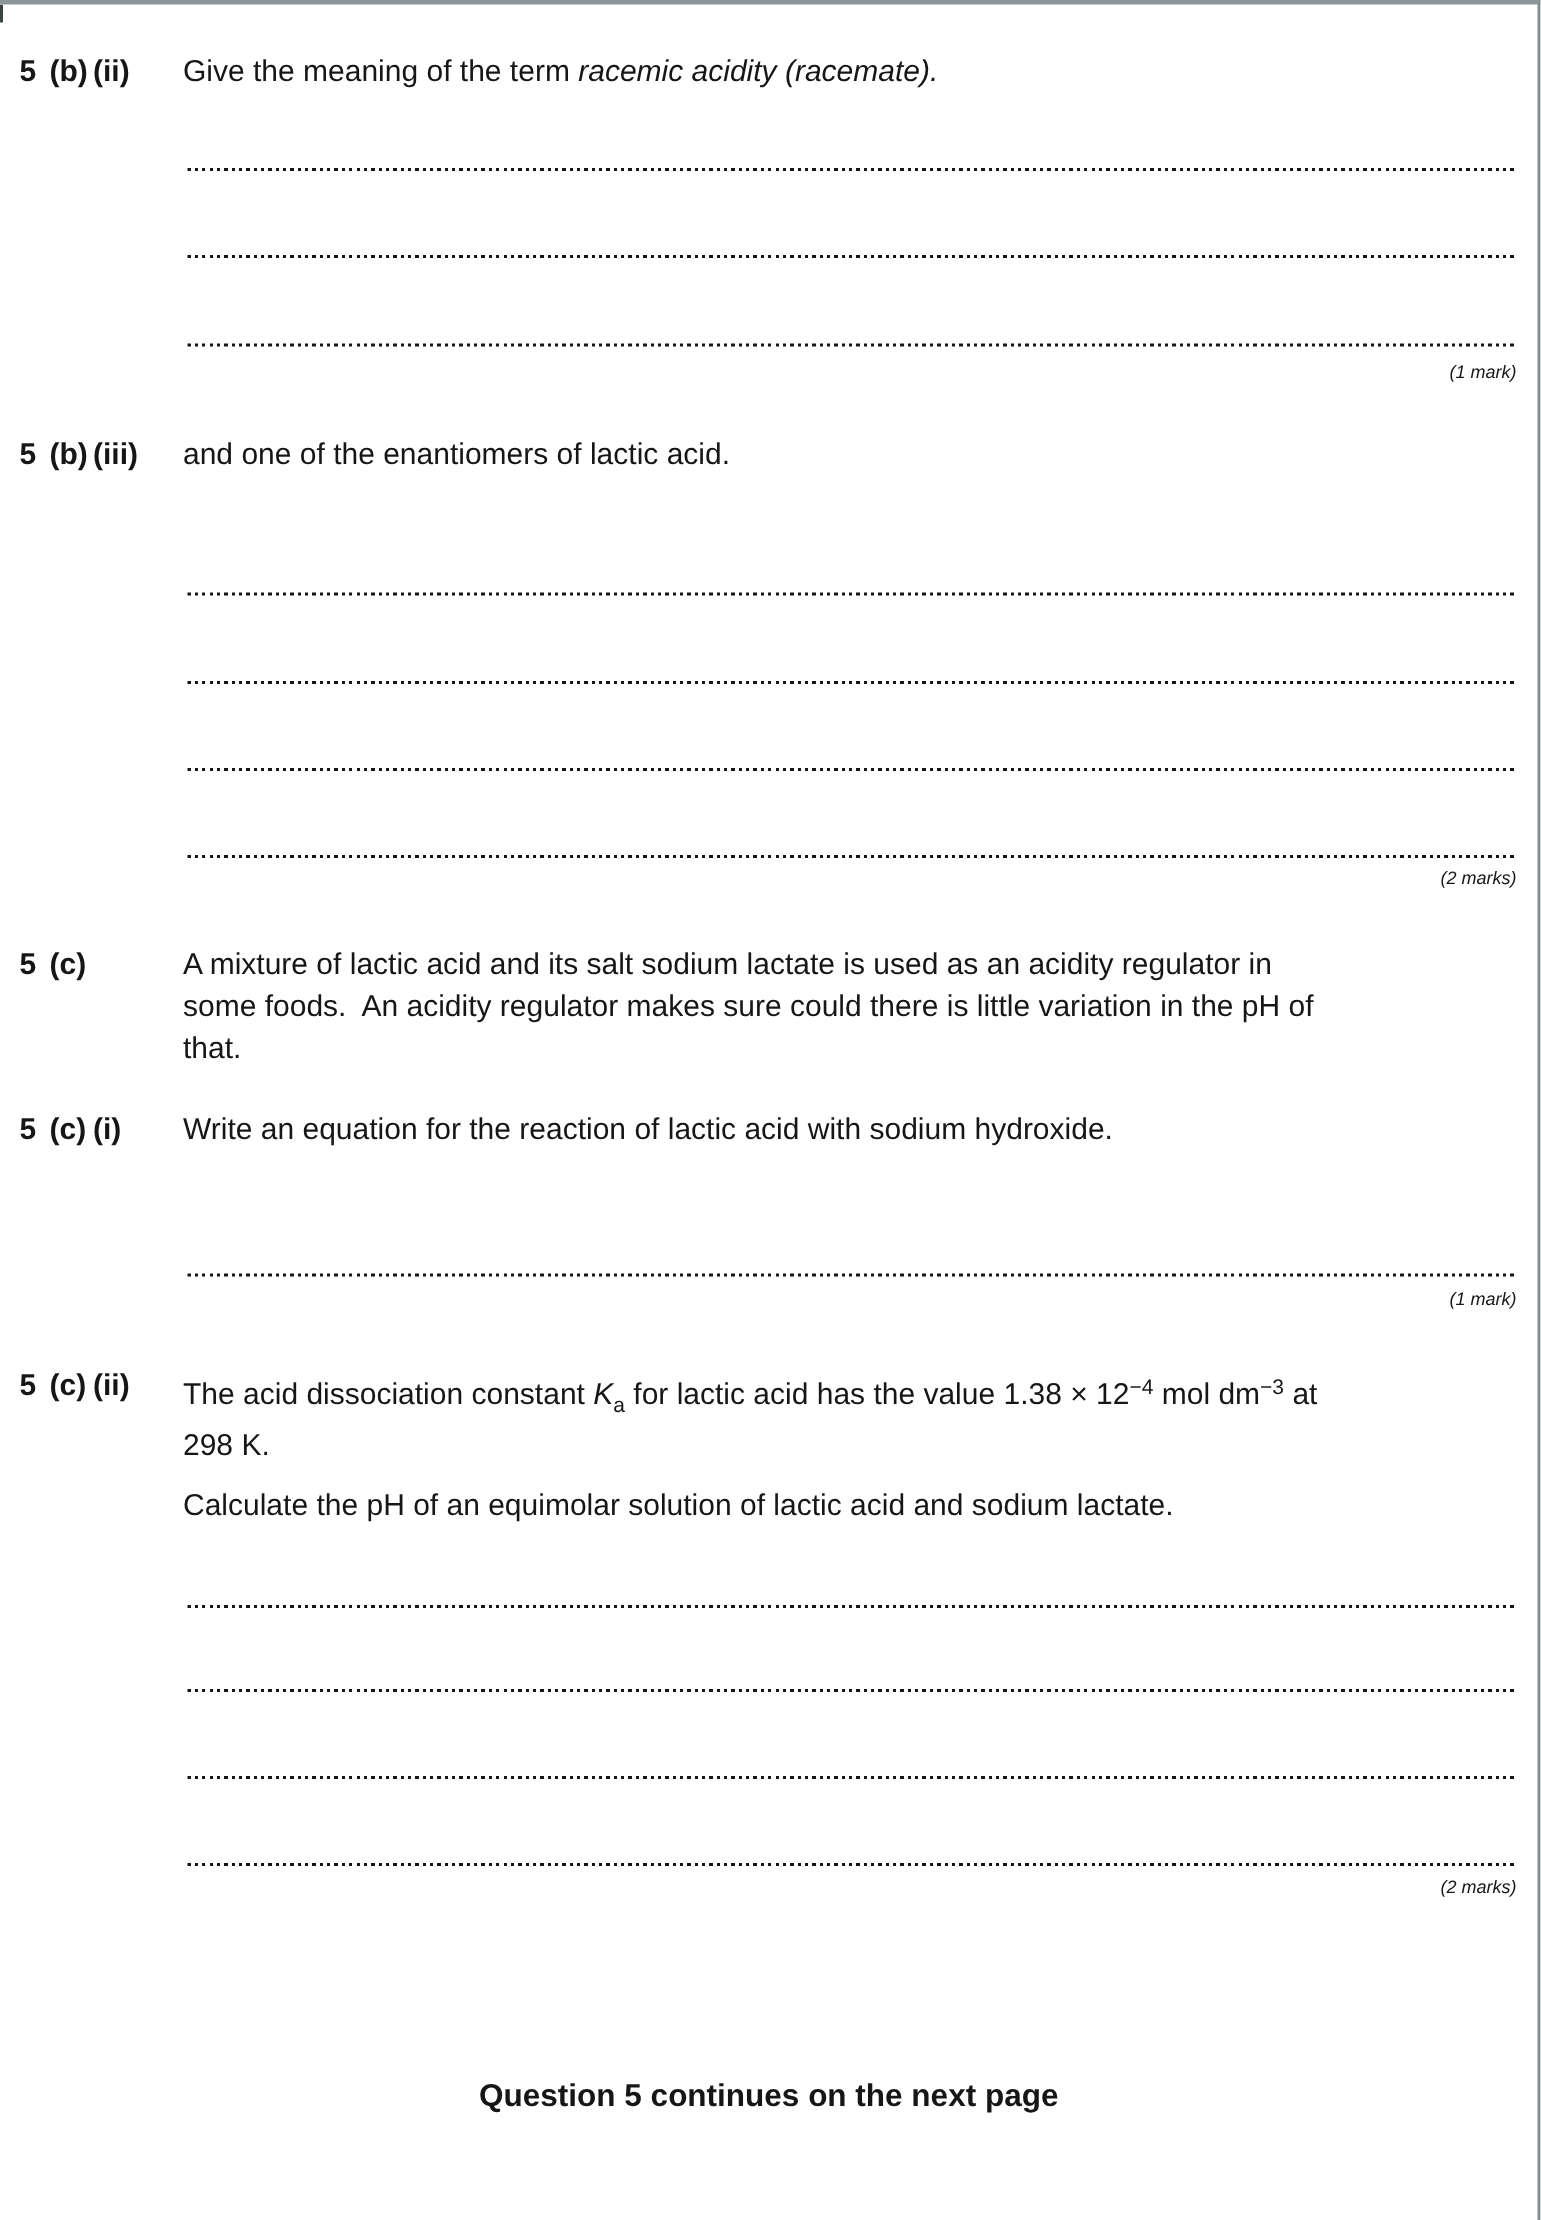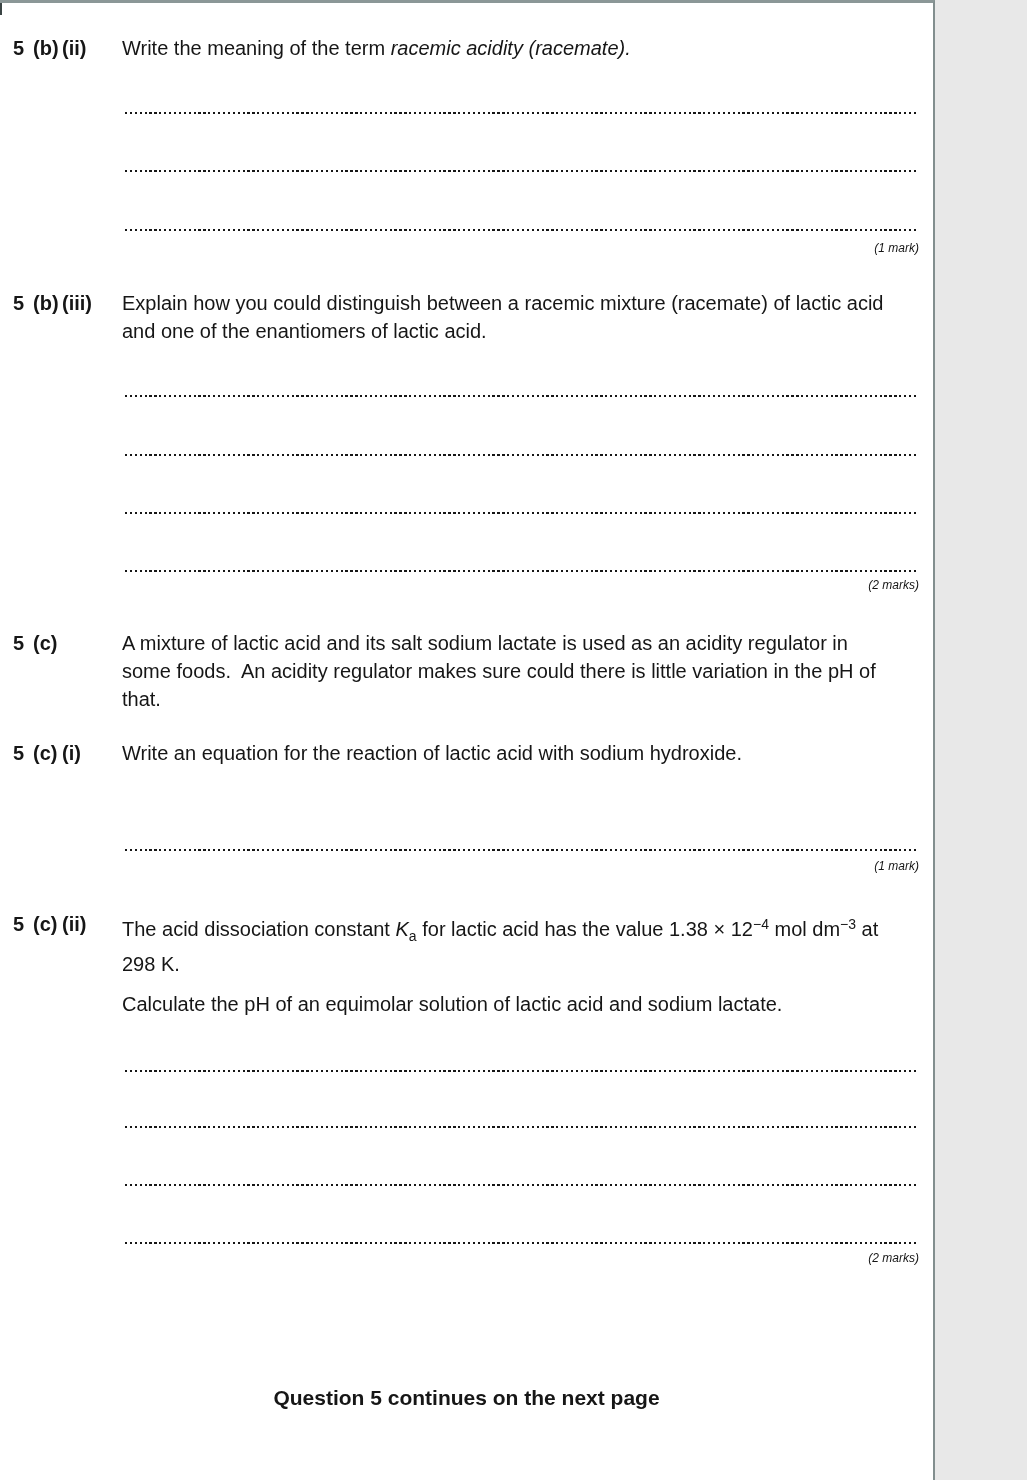--- a/index.html
+++ b/index.html
@@ -1,18 +1,18 @@
 <!DOCTYPE html>
 <html><head>
 <meta charset="utf-8">
 <style>
   html, body { margin: 0; padding: 0; background: #e8e8e8; }
   .page {
     position: relative;
-    width: 935px;
+    width: 1027px;
     height: 1480px;
     background: #ffffff;
     font-family: "Liberation Sans", "DejaVu Sans", sans-serif;
     color: #161616;
     overflow: hidden;
     border-top: 3px solid #8b9797;
     border-right: 2px solid #828e8e;
     box-sizing: border-box;
   }
   .scan-mark {
@@ -74,32 +74,31 @@
 </style>
 </head>
 <body>
 
 <div class="page">
   <div class="scan-mark"></div>
 
   <div class="section" style="top:31px;">
     <div class="qlabel"><span class="num">5</span><span class="part">(b)</span><span class="subpart">(ii)</span></div>
     <div class="qtext">
-      <div class="qline"><span>Write the meaning of the term </span><span class="it">racemic acidity (racemate).</span></div>
+      <div class="qline"><span>Give the meaning of the term </span><span class="it">racemic acidity (racemate).</span></div>
     </div>
   </div>
   <div class="answer-line" style="top:109px;"></div>
   <div class="answer-line" style="top:167px;"></div>
   <div class="answer-line" style="top:226px;"></div>
   <div class="marks" style="top:231px;">(1 mark)</div>
 
   <div class="section" style="top:286px;">
     <div class="qlabel"><span class="num">5</span><span class="part">(b)</span><span class="subpart">(iii)</span></div>
     <div class="qtext">
-      <div class="qline">Explain how you could distinguish between a racemic mixture (racemate) of lactic acid</div>
       <div class="qline">and one of the enantiomers of lactic acid.</div>
     </div>
   </div>
   <div class="answer-line" style="top:392px;"></div>
   <div class="answer-line" style="top:451px;"></div>
   <div class="answer-line" style="top:509px;"></div>
   <div class="answer-line" style="top:567px;"></div>
   <div class="marks" style="top:568px;">(2 marks)</div>
 
   <div class="section" style="top:626px;">

